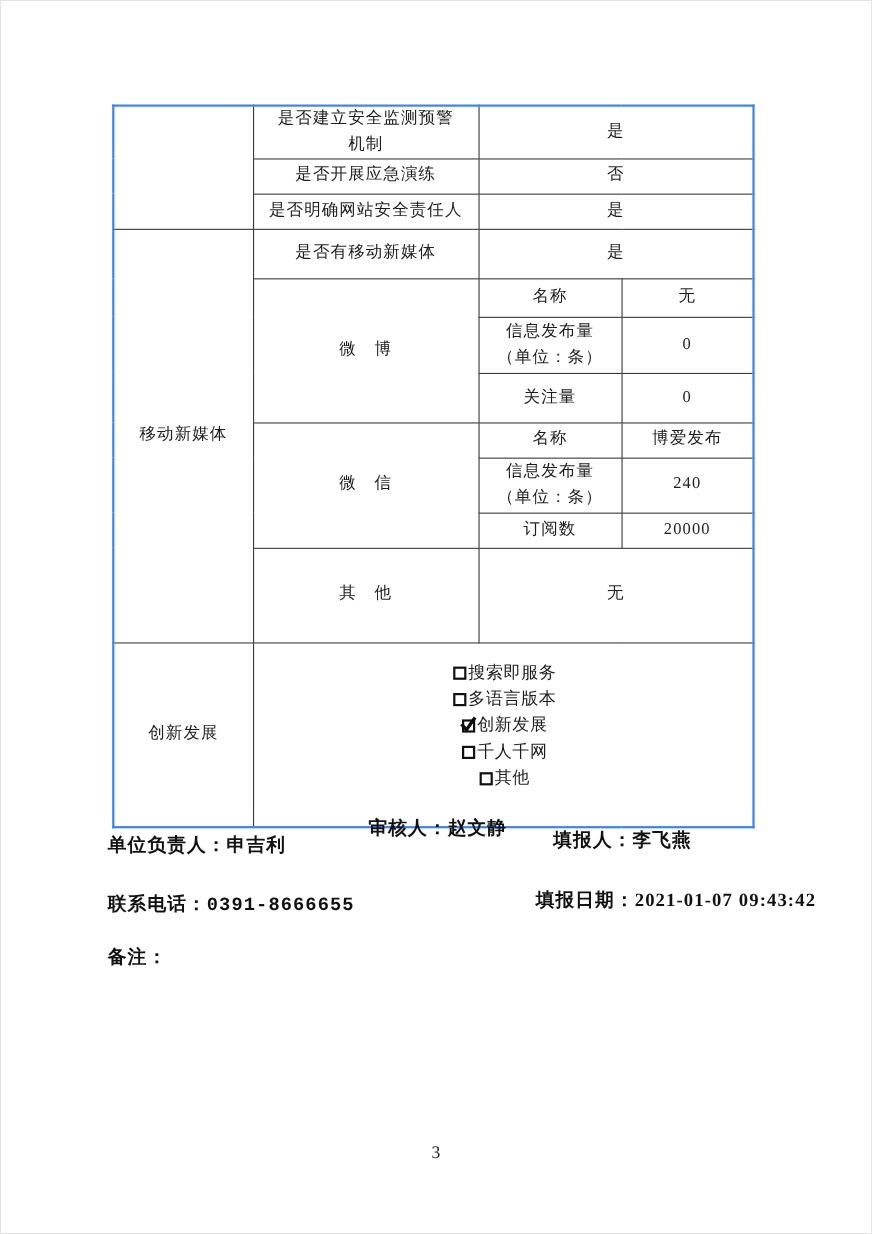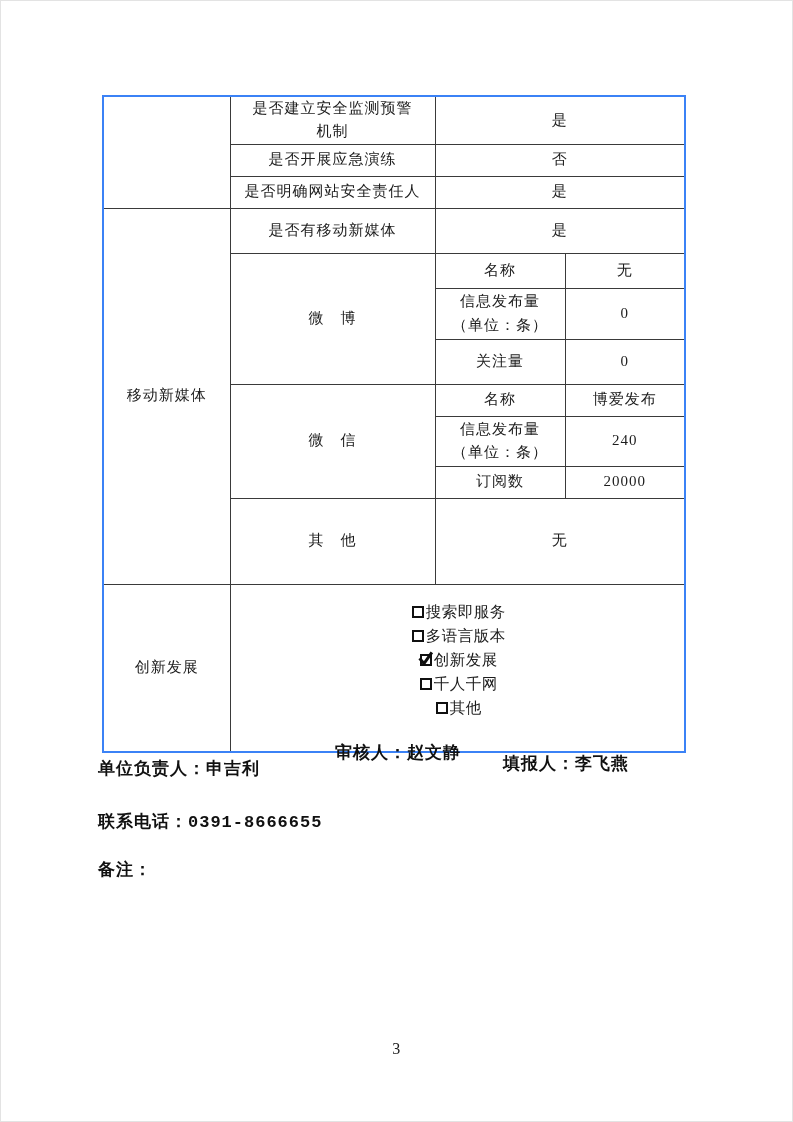--- a/index.html
+++ b/index.html
@@ -161,18 +161,19 @@
         </td>
       </tr>
     </tbody>
   </table>
 
   <div class="footer-line" style="left:98px; top:757px;">单位负责人：申吉利</div>
   <div class="footer-line" style="left:335px; top:741px;">审核人：赵文静</div>
   <div class="footer-line" style="left:503px; top:752px;">填报人：李飞燕</div>
 
   <div class="footer-line" style="left:98px; top:810px;font-family:Liberation Mono, monospace;">联系电话：0391-8666655</div>
+  <div class="footer-line" style="left:487px; top:807px;">填报日期：2021-01-07 09:43:42</div>
 
   <div class="footer-line" style="left:98px; top:858px;">备注：</div>
 
   <div class="page-number">3</div>
 
 </div>
 
 </body></html>

